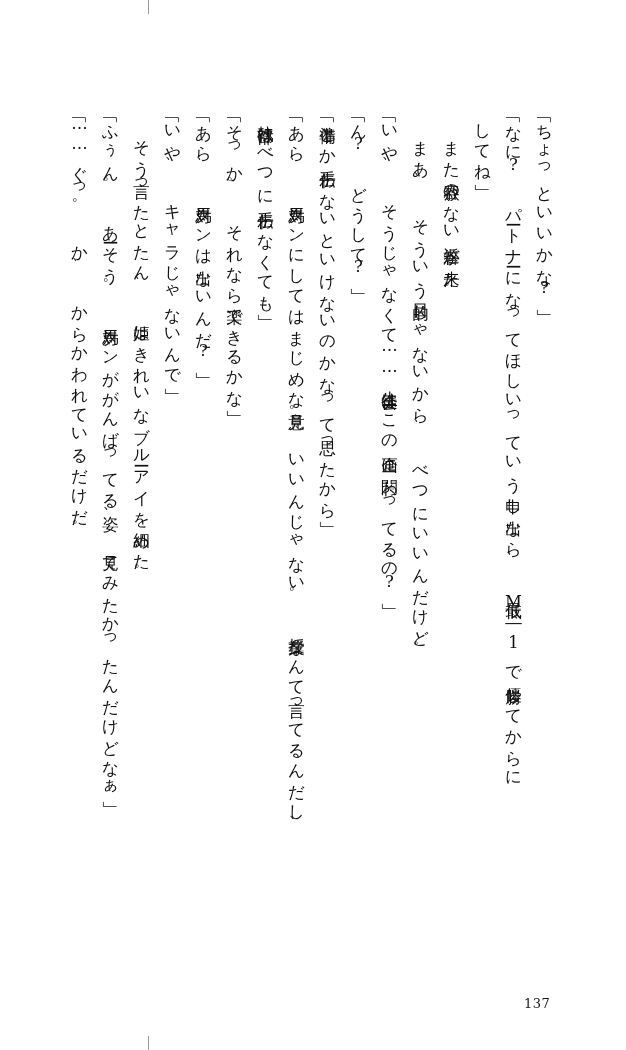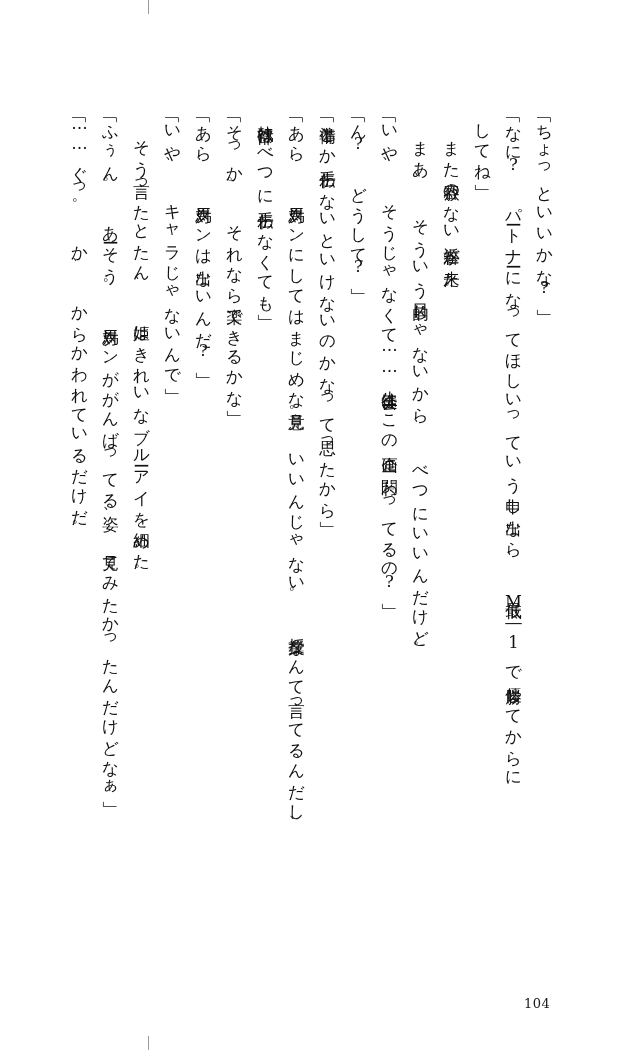--- a/index.html
+++ b/index.html
@@ -103,15 +103,15 @@
       <p>「あら、  対馬クンにしてはまじめな意見。  いいんじゃない。  授業なんて言ってるんだし、</p>
       <p>執行部はべつに手伝わなくても」</p>
       <p>「そっか。  それなら楽できるかな」</p>
       <p>「あら、  対馬クンは出ないんだ?」</p>
       <p>「いや、  キャラじゃないんで」</p>
       <p class="indent">そう言ったとたん、  姫はきれいなブルーアイを細めた。</p>
       <p>「ふぅん。  あーそう。  対馬クンががんばってる姿、  見てみたかったんだけどなぁ」</p>
       <p>「……ぐっ。  か、  からかわれているだけだ。</p>
     </div>
 
-  <div id="folio">104</div>
+  <div id="folio">137</div>
 
 </div>
 
 </body></html>

